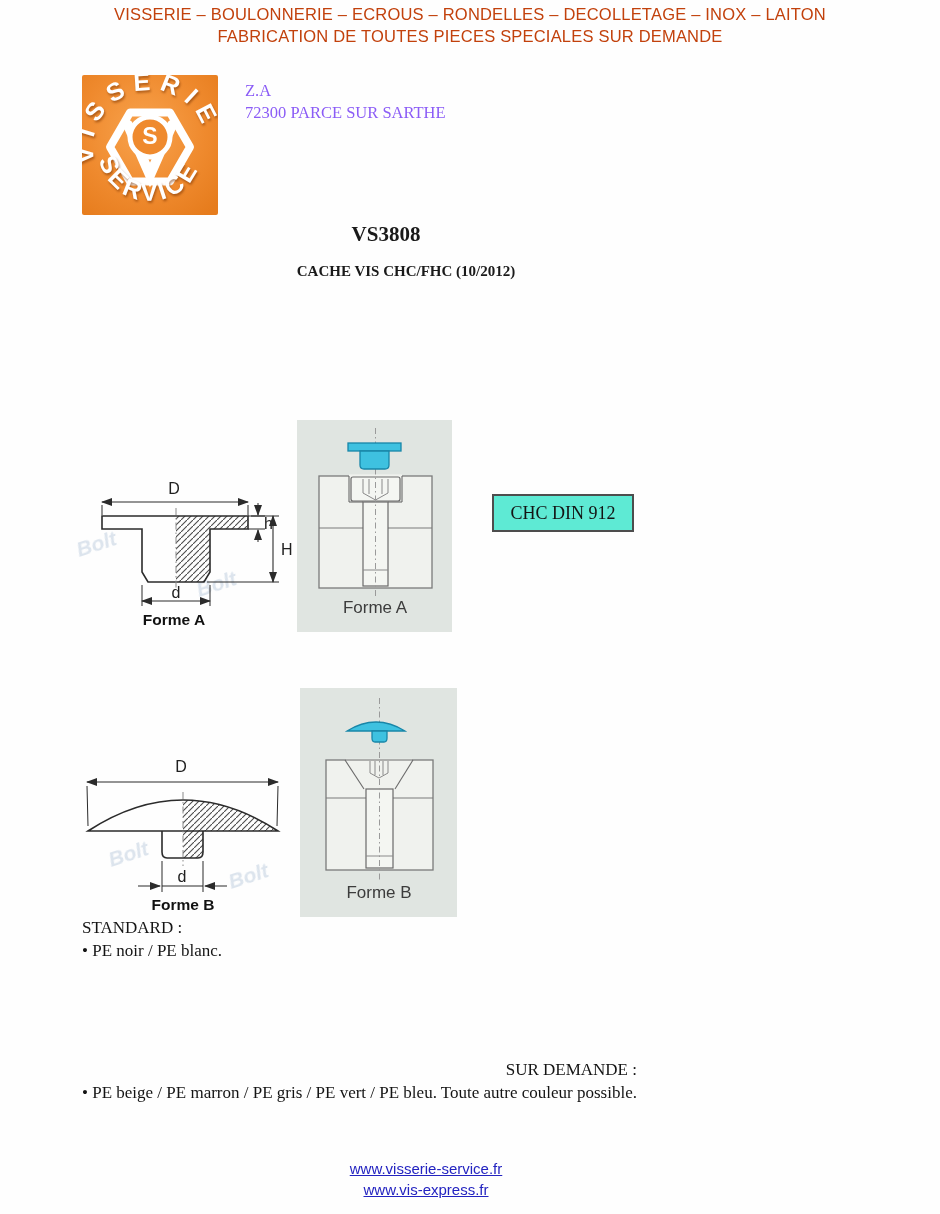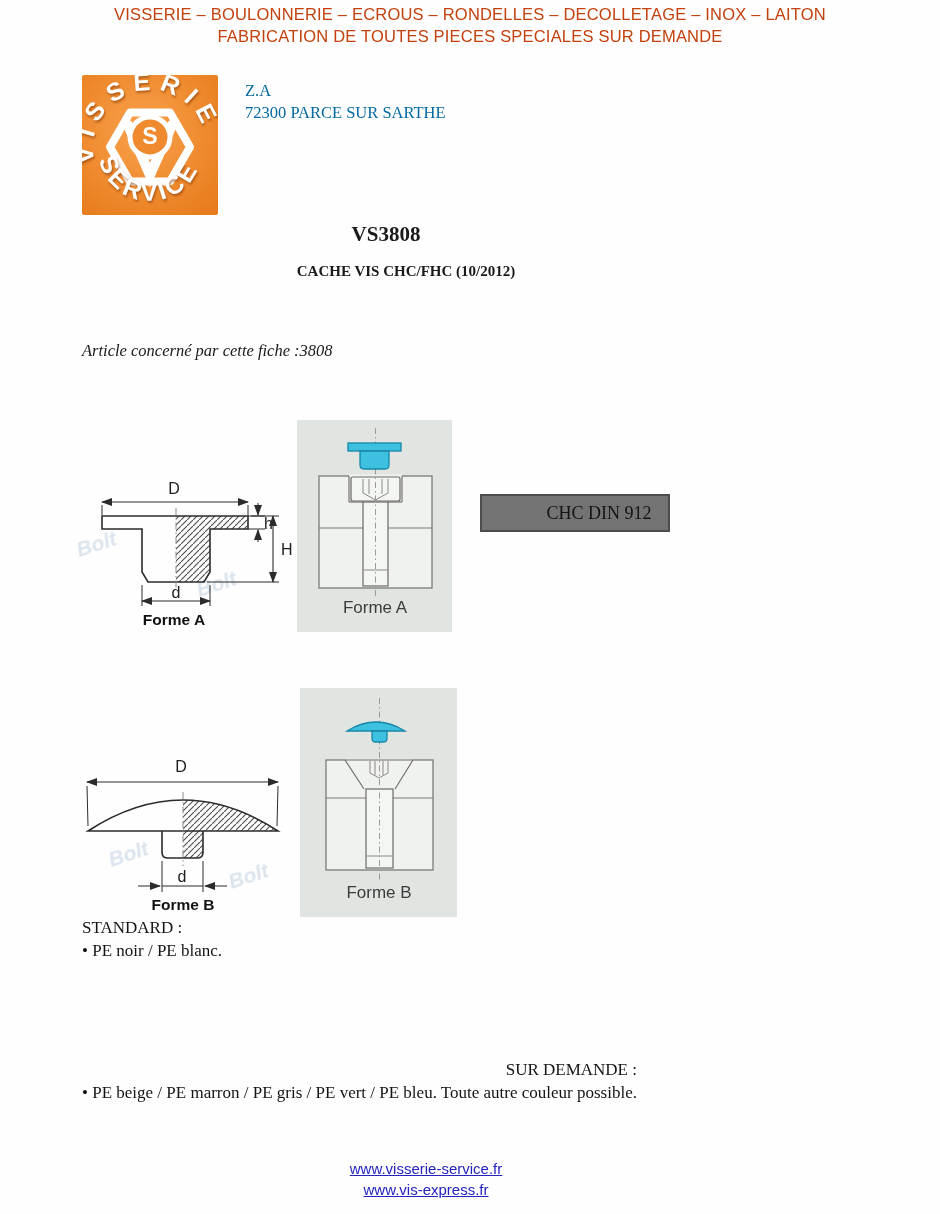--- a/index.html
+++ b/index.html
@@ -5,34 +5,34 @@
   html,body{margin:0;padding:0;background:#ffffff;}
   .page{position:relative;width:940px;height:1214px;background:#fefefe;overflow:hidden;
         font-family:"Liberation Serif",serif;color:#1a1a1a;}
   
   .hdr{position:absolute;top:4px;left:0;width:940px;text-align:center;
        font-family:"Liberation Sans",sans-serif;font-size:16.5px;line-height:21.5px;
        color:#c2410c;letter-spacing:.2px;}
   
   .logo{position:absolute;left:82px;top:75px;width:136px;height:140px;}
   
-  .addr{position:absolute;left:245px;top:80px;font-size:16.5px;line-height:22px;color:#0369a1;}
+  .addr{position:absolute;left:245px;top:80px;font-size:16.5px;line-height:22px;color:#8b5cf6;}
   
   .ref{position:absolute;top:222px;left:0;width:772px;text-align:center;
        font-weight:bold;font-size:21px;}
   .title{position:absolute;top:263px;left:0;width:812px;text-align:center;
        font-weight:bold;font-size:15px;}
   .article{position:absolute;left:82px;top:341px;font-style:italic;font-size:16.5px;}
   
   .draw-a{position:absolute;left:85px;top:472px;}
   .draw-b{position:absolute;left:80px;top:752px;}
   .panel-a{position:absolute;left:297px;top:420px;}
   .panel-b{position:absolute;left:300px;top:688px;}
-  .dinbox{position:absolute;left:480px;width:138px;height:34px;border:2px solid #4d4d4d;
-          background:#737373;text-align:center;line-height:34px;font-size:18px;color:#141414;padding-left:48px;}
+  .dinbox{position:absolute;left:492px;width:138px;height:34px;border:2px solid #4d4d4d;
+          background:#5eead4;text-align:center;line-height:34px;font-size:18px;color:#141414;}
   .dinbox.a{top:494px;}
   .dinbox.b{top:783px;}
   
   .notes{position:absolute;left:82px;font-size:17px;line-height:23px;color:#141414;}
   .notes.std{top:916px;}
   .notes.dem{top:1058px;text-align:right;}
   
   .footer{position:absolute;top:1158px;left:0;width:852px;text-align:center;
           font-family:"Liberation Sans",sans-serif;font-size:15px;line-height:21px;}
   .footer a{color:#2323c0;text-decoration:underline;display:block;cursor:pointer;}
@@ -82,21 +82,20 @@
     </text>
   </svg>
 
   <div class="addr">
     <div>Z.A</div>
     <div>72300 PARCE SUR SARTHE</div>
   </div>
 
   <div class="ref">VS3808</div>
   <div class="title">CACHE VIS CHC/FHC (10/2012)</div>
-  <div class="article">Article concerné par cette fiche :3808</div>
 
   <div class="wm" style="left:76px;top:532px;transform:rotate(-18deg);">Bolt</div>
   <div class="wm" style="left:196px;top:572px;transform:rotate(-18deg);">Bolt</div>
   <div class="wm" style="left:108px;top:842px;transform:rotate(-18deg);">Bolt</div>
   <div class="wm" style="left:228px;top:864px;transform:rotate(-18deg);">Bolt</div>
 
   <svg class="draw-a" width="210" height="165" viewBox="0 0 210 165">
     <defs>
       <marker id="ar" markerWidth="11" markerHeight="8" refX="10" refY="4" orient="auto-start-reverse" markerUnits="userSpaceOnUse">
         <path d="M0,0 L11,4 L0,8 Z" fill="#2b2b2b"></path>

